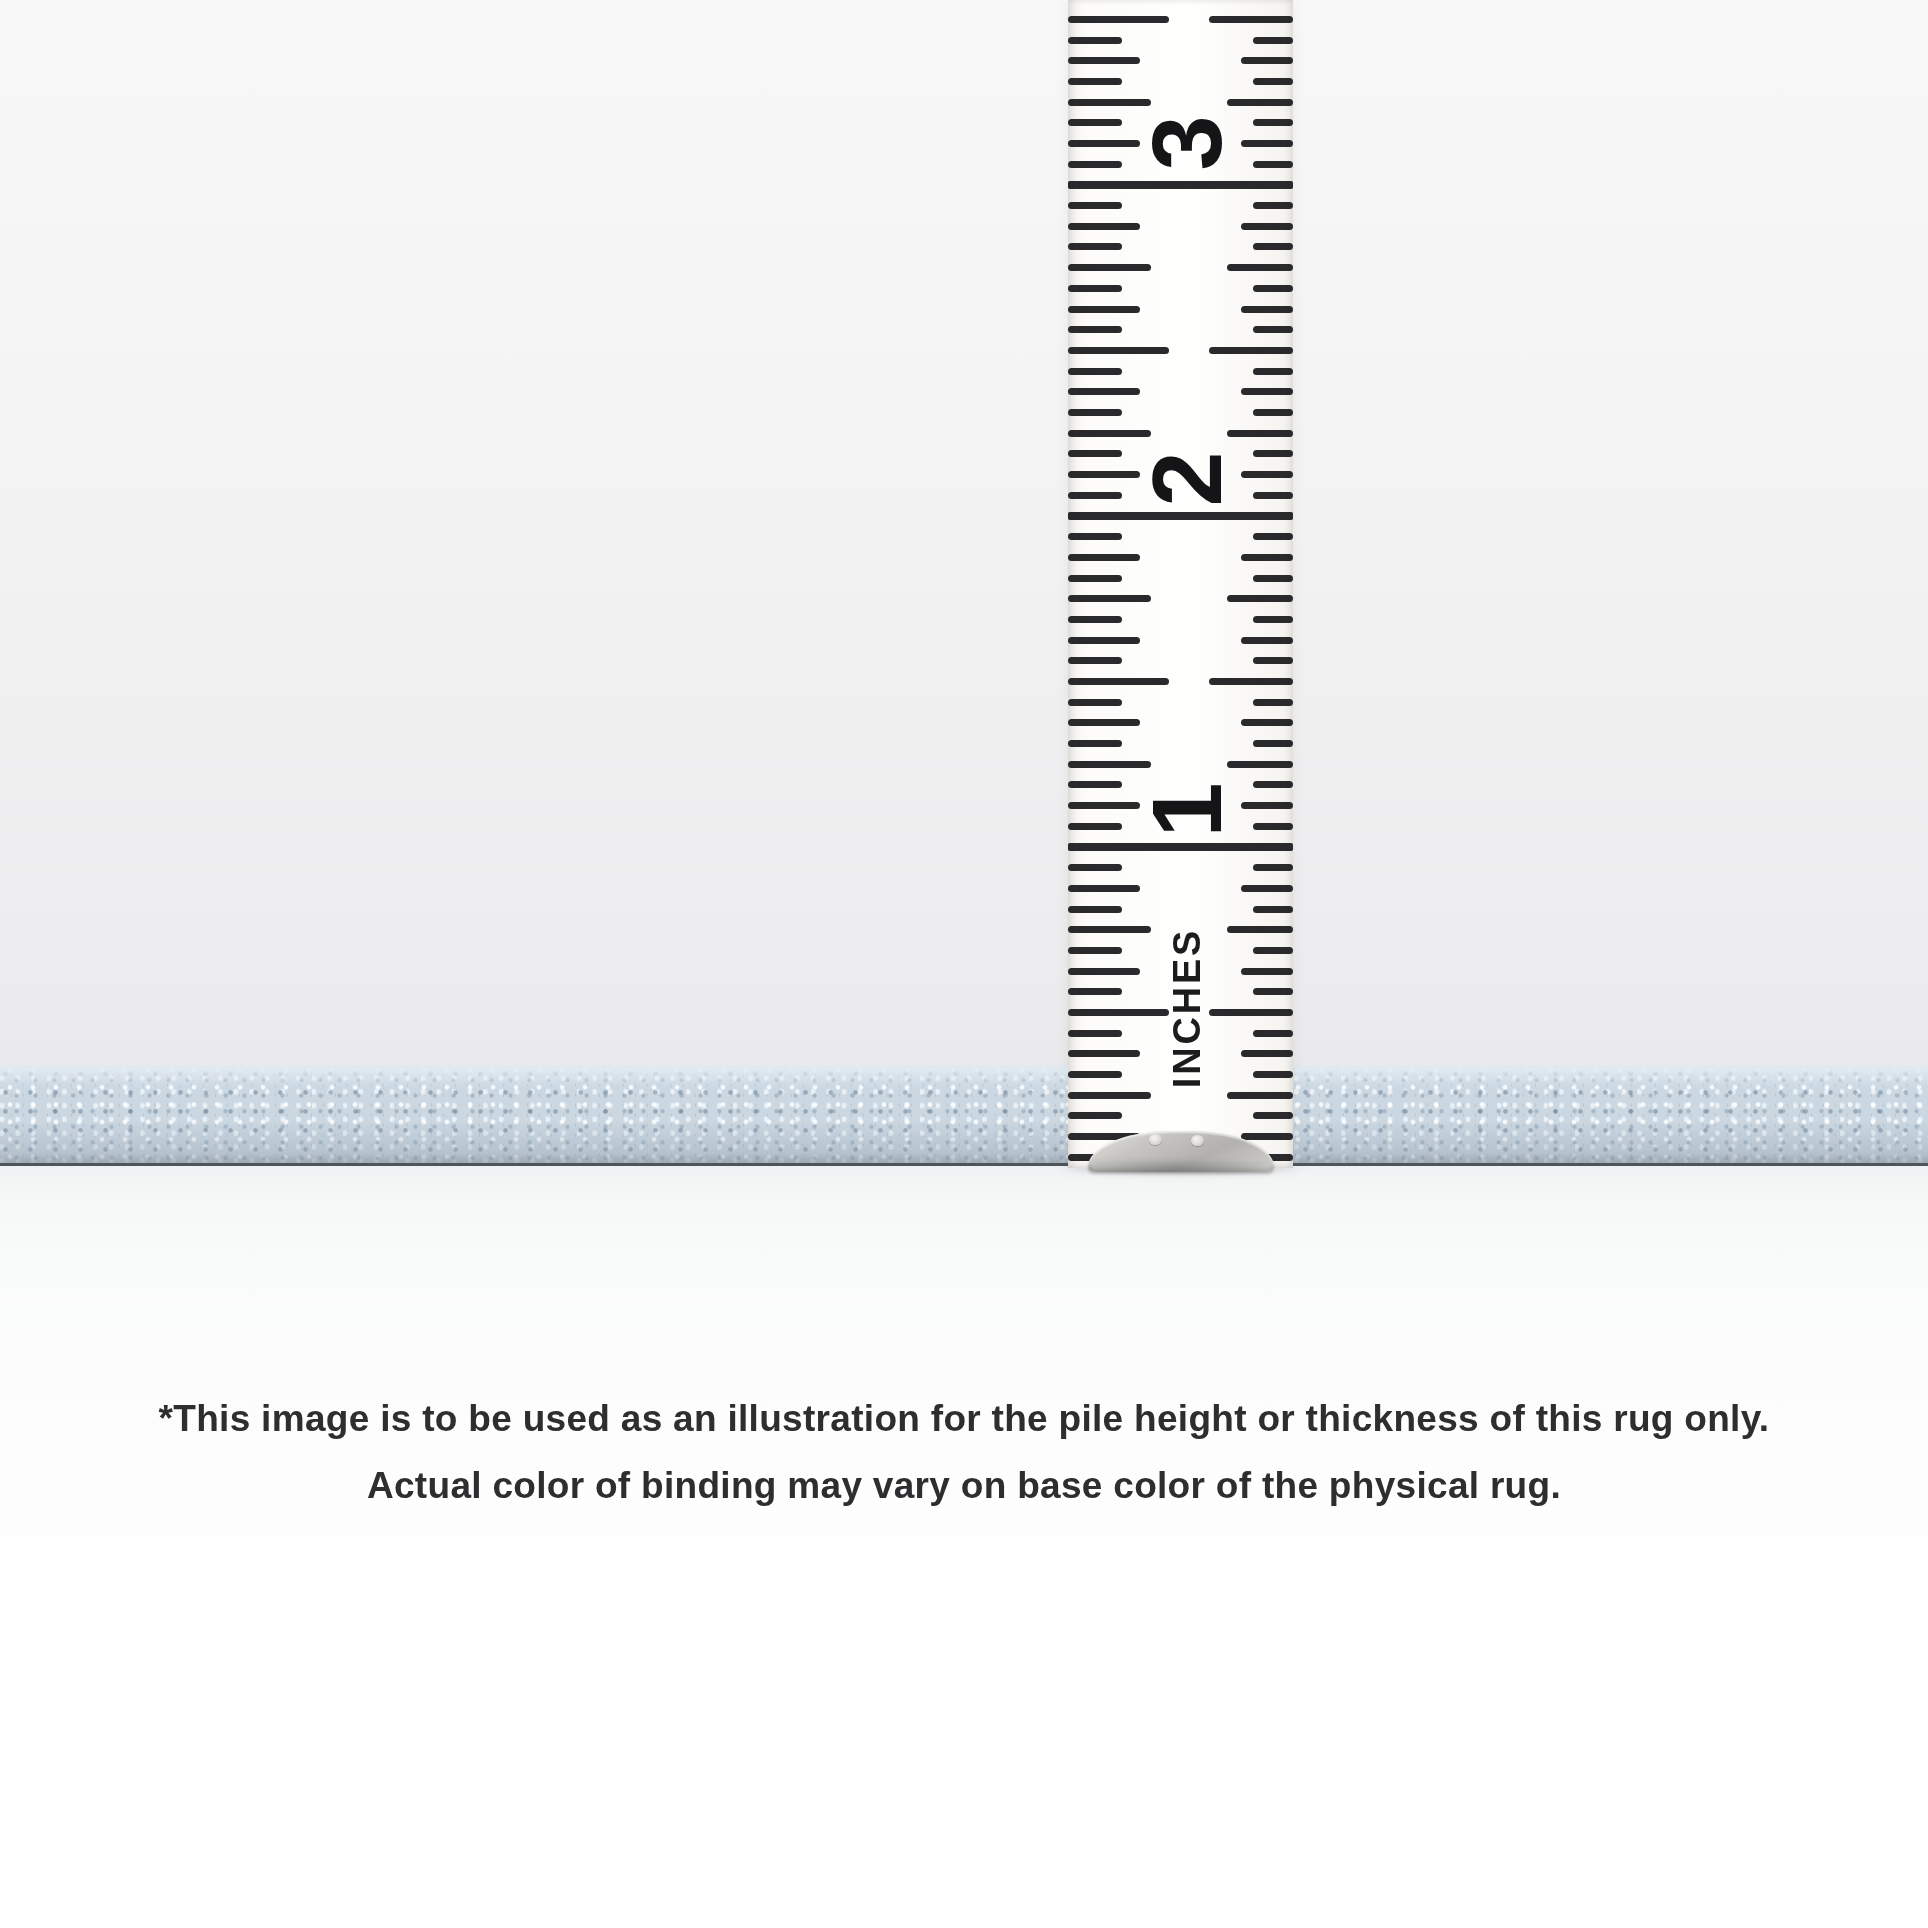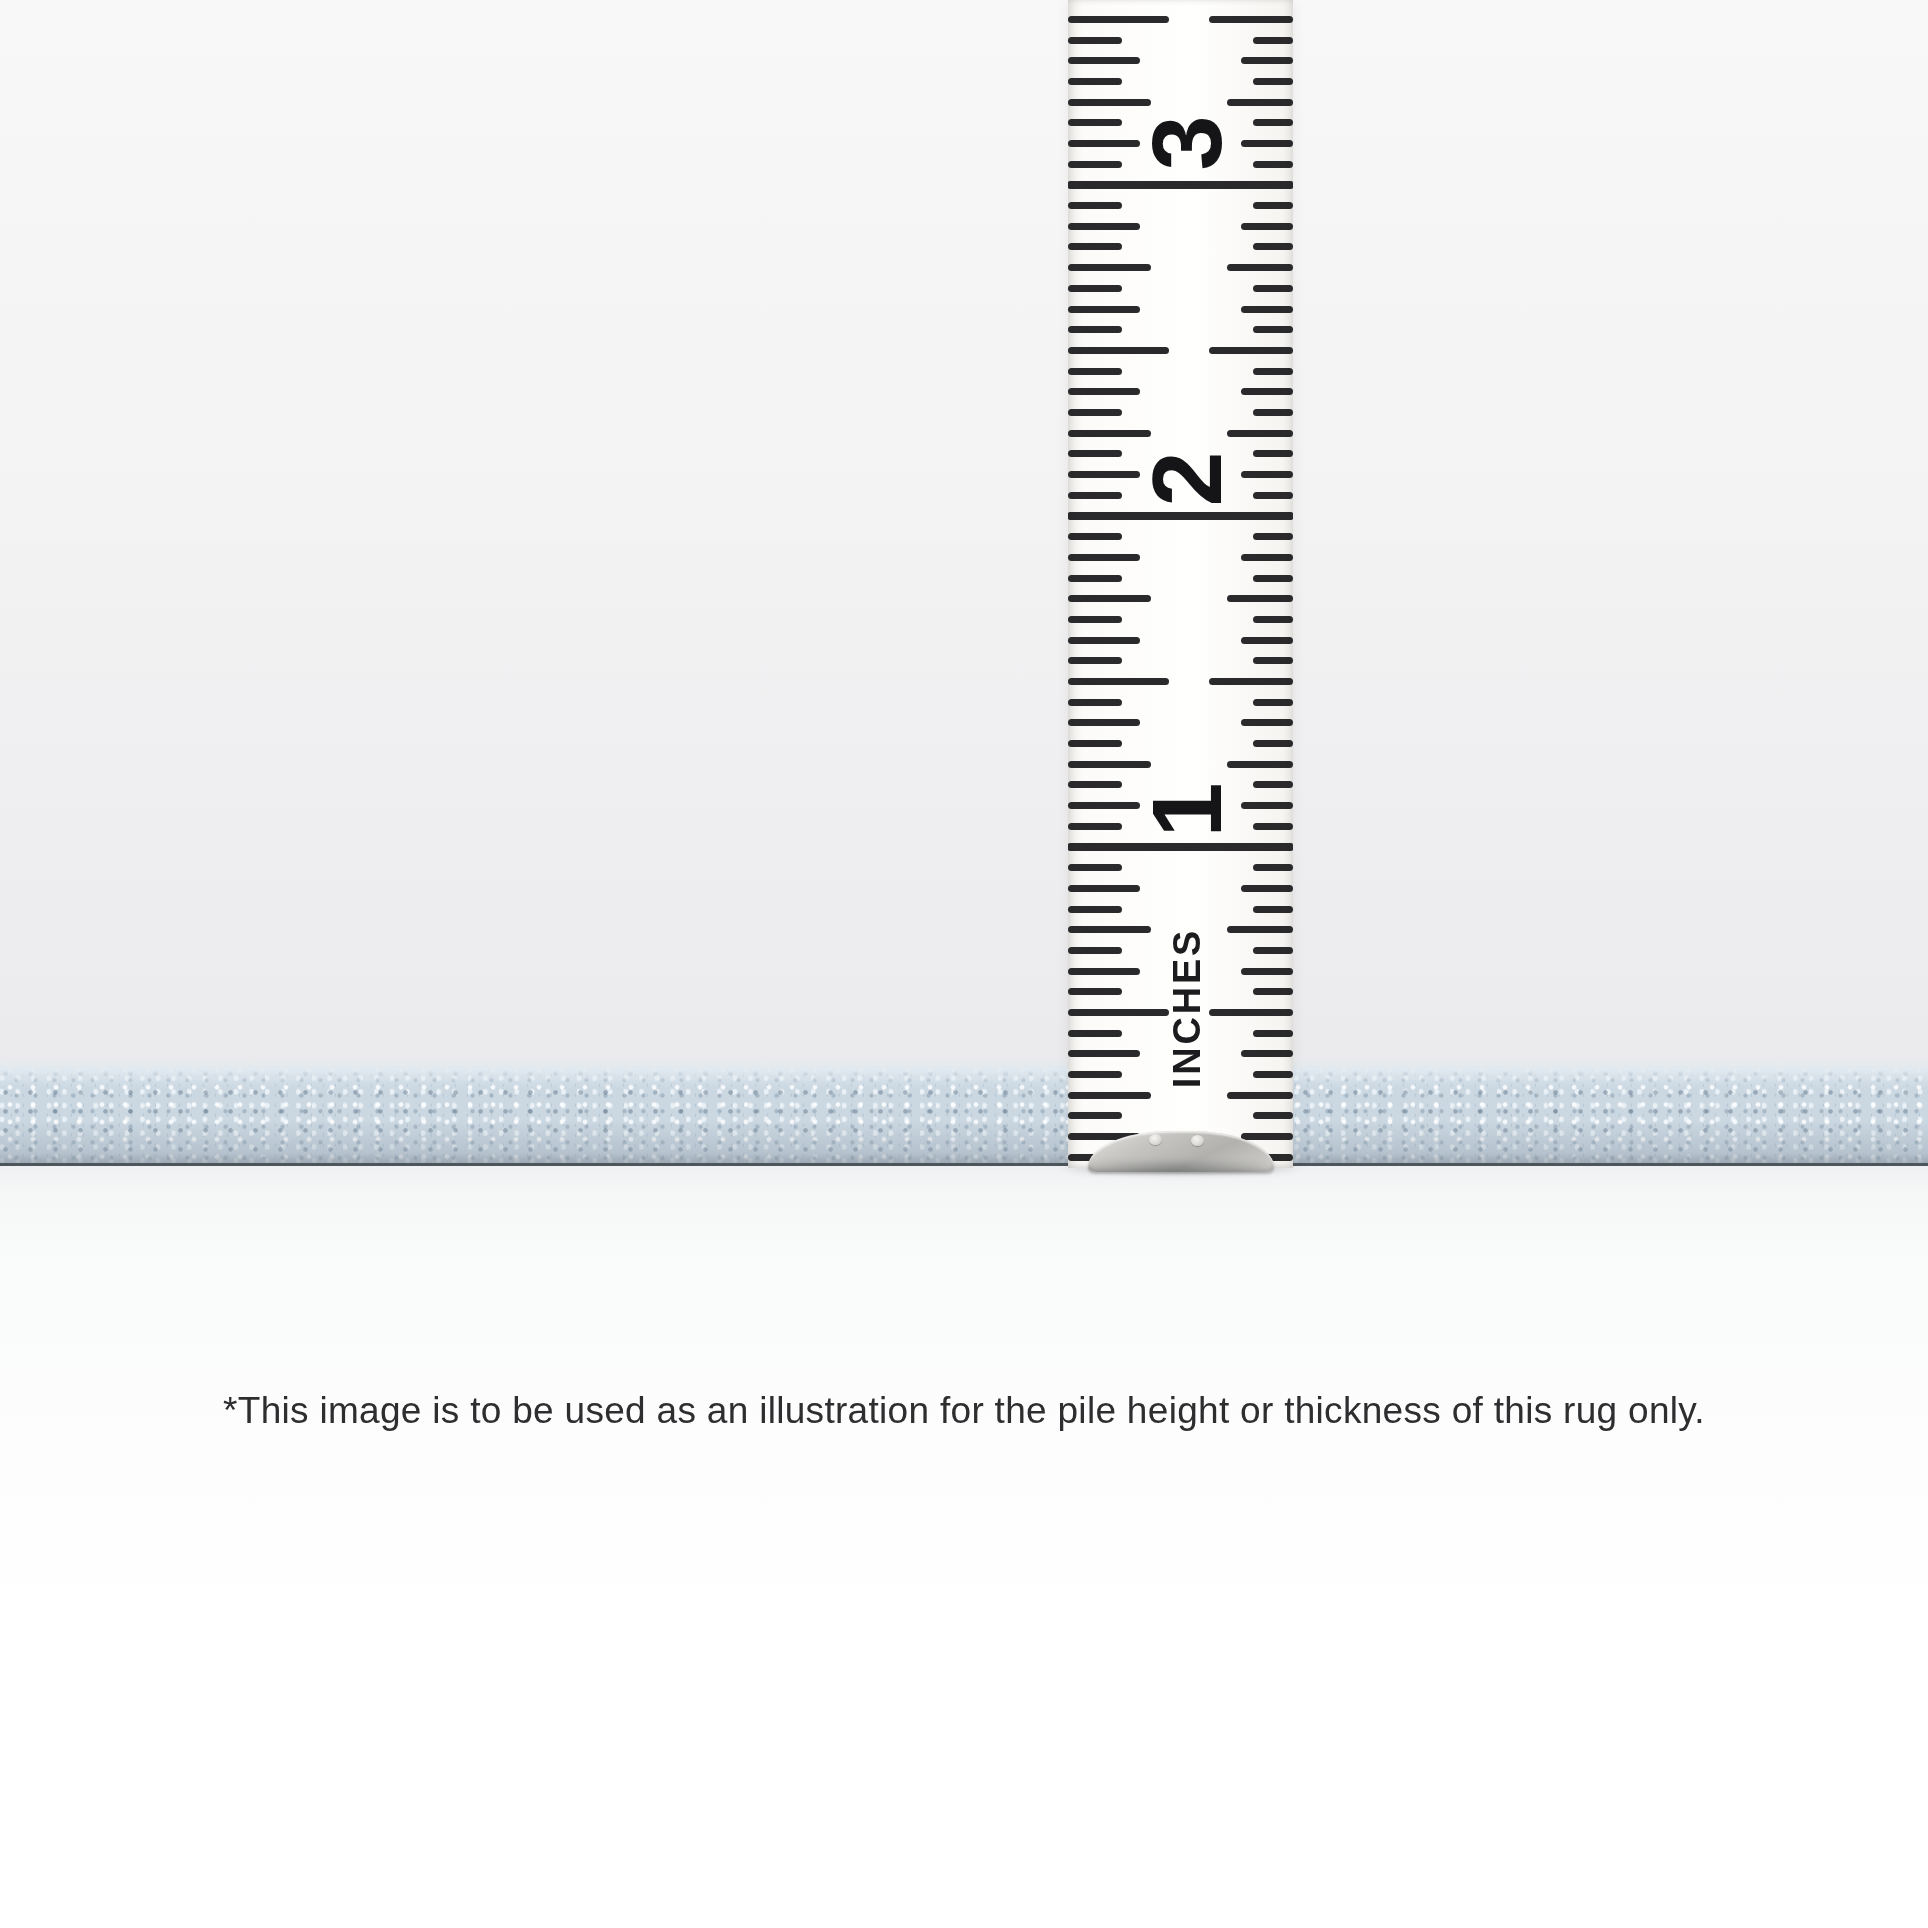--- a/index.html
+++ b/index.html
@@ -91,21 +91,21 @@
     background:radial-gradient(circle at 40% 35%, #f6f5f2 0%, #dcdbd8 55%, #b5b4b1 100%);
     box-shadow:0 0.9px 0.9px rgba(0,0,0,.25);
   }
   .rivet.r1{left:61px;top:2.8px;}
   .rivet.r2{left:103px;top:3.7px;}
 
   
   .caption{
     position:absolute;left:0;top:1379px;width:1928px;text-align:center;color:#2e2e30;
   }
-  .caption p{margin:4px;font-size:37px;line-height:55px;letter-spacing:0.3px;font-weight:400;}
+  .caption p{margin:12px;font-size:37px;line-height:55px;letter-spacing:0.3px;font-weight:700;}
 </style>
 </head>
 <body>
 
 <div class="scene">
   <div class="wall"></div>
   <div class="rug" style="background-color: rgb(203, 216, 226);"></div>
   <div class="floor"></div>
 
   <div class="tape">
@@ -225,15 +225,16 @@
     <span class="num num-1">1</span>
     <span class="unit">INCHES</span>
     <div class="tip">
       <span class="rivet r1"></span>
       <span class="rivet r2"></span>
     </div>
   </div>
 
   <div class="caption">
     <p>*This image is to be used as an illustration for the pile height or thickness of this rug only.</p>
+    <p>Actual color of binding may vary on base color of the physical rug.</p>
   </div>
 </div>
 
 
 </body></html>

